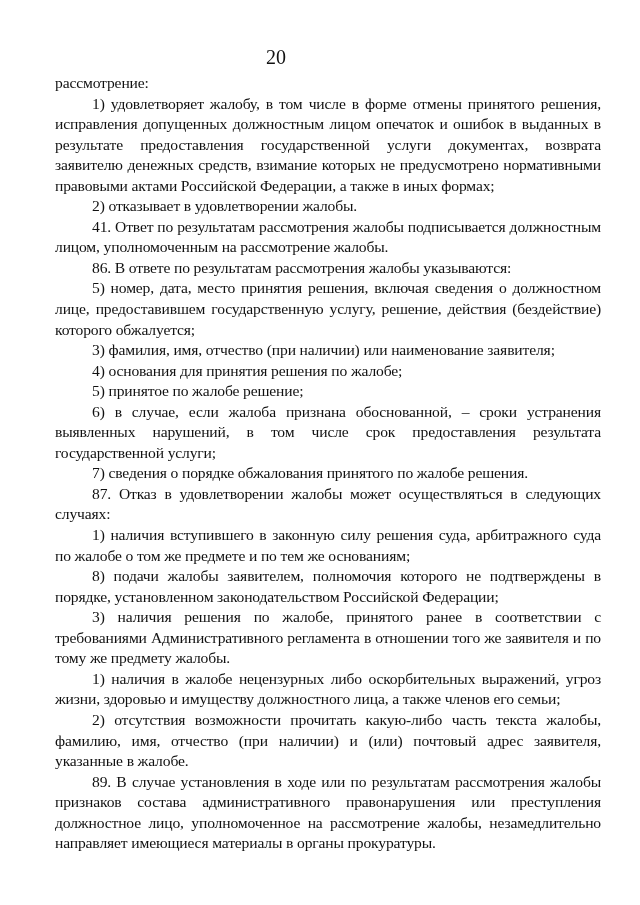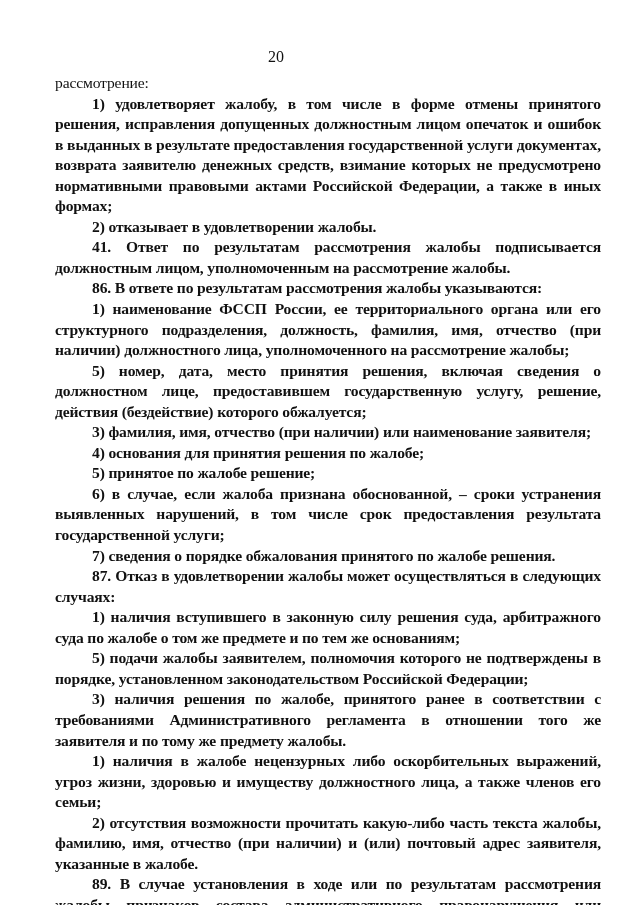--- a/index.html
+++ b/index.html
@@ -4,50 +4,49 @@
 <style>
   html, body { margin: 0; padding: 0; background: #ffffff; }
   body { width: 640px; height: 905px; position: relative; overflow: hidden; }
   .page {
     position: absolute; left: 0; top: 0; width: 640px; height: 905px;
     background: #ffffff; color: #111111;
     font-family: "Liberation Serif", "DejaVu Serif", serif;
   }
   .page-number {
     position: absolute; top: 47px; left: 0; width: 552px; text-align: center;
-    font-size: 16px; line-height: 20px;
+    font-size: 20px; line-height: 20px;
   }
   .body-text {
     position: absolute; top: 73px; left: 55px; width: 546px;
     font-size: 15.6px; line-height: 20.55px;
     text-align: justify; letter-spacing: -0.15px;
   }
   .body-text p { margin: 0; text-align: justify; text-align-last: left; }
-  .body-text p.indent { text-indent: 37px; font-weight: bold; }
+  .body-text p.indent { text-indent: 37px; }
   .body-text p.cont { text-indent: 0; }
 </style>
 </head>
 <body>
 
 <div class="page">
   <div class="page-number">20</div>
   <div class="body-text">
     <p class="cont">рассмотрение:</p>
     <p class="indent">1) удовлетворяет жалобу, в том числе в форме отмены принятого решения, исправления допущенных должностным лицом опечаток и ошибок в выданных в результате предоставления государственной услуги документах, возврата заявителю денежных средств, взимание которых не предусмотрено нормативными правовыми актами Российской Федерации, а также в иных формах;</p>
     <p class="indent">2) отказывает в удовлетворении жалобы.</p>
     <p class="indent">41. Ответ по результатам рассмотрения жалобы подписывается должностным лицом, уполномоченным на рассмотрение жалобы.</p>
     <p class="indent">86. В ответе по результатам рассмотрения жалобы указываются:</p>
-    <p class="indent">1) наименование ФССП России, ее территориального органа или его структурного подразделения, должность, фамилия, имя, отчество (при наличии) должностного лица, уполномоченного на рассмотрение жалобы;</p>
     <p class="indent">5) номер, дата, место принятия решения, включая сведения о должностном лице, предоставившем государственную услугу, решение, действия (бездействие) которого обжалуется;</p>
     <p class="indent">3) фамилия, имя, отчество (при наличии) или наименование заявителя;</p>
     <p class="indent">4) основания для принятия решения по жалобе;</p>
     <p class="indent">5) принятое по жалобе решение;</p>
     <p class="indent">6) в случае, если жалоба признана обоснованной, – сроки устранения выявленных нарушений, в том числе срок предоставления результата государственной услуги;</p>
     <p class="indent">7) сведения о порядке обжалования принятого по жалобе решения.</p>
     <p class="indent">87. Отказ в удовлетворении жалобы может осуществляться в следующих случаях:</p>
     <p class="indent">1) наличия вступившего в законную силу решения суда, арбитражного суда по жалобе о том же предмете и по тем же основаниям;</p>
-    <p class="indent">5) подачи жалобы заявителем, полномочия которого не подтверждены в порядке, установленном законодательством Российской Федерации;</p>
+    <p class="indent">8) подачи жалобы заявителем, полномочия которого не подтверждены в порядке, установленном законодательством Российской Федерации;</p>
     <p class="indent">3) наличия решения по жалобе, принятого ранее в соответствии с требованиями Административного регламента в отношении того же заявителя и по тому же предмету жалобы.</p>
     <p class="indent">1) наличия в жалобе нецензурных либо оскорбительных выражений, угроз жизни, здоровью и имуществу должностного лица, а также членов его семьи;</p>
     <p class="indent">2) отсутствия возможности прочитать какую-либо часть текста жалобы, фамилию, имя, отчество (при наличии) и (или) почтовый адрес заявителя, указанные в жалобе.</p>
     <p class="indent">89. В случае установления в ходе или по результатам рассмотрения жалобы признаков состава административного правонарушения или преступления должностное лицо, уполномоченное на рассмотрение жалобы, незамедлительно направляет имеющиеся материалы в органы прокуратуры.</p>
   </div>
 </div>
 
 </body></html>

